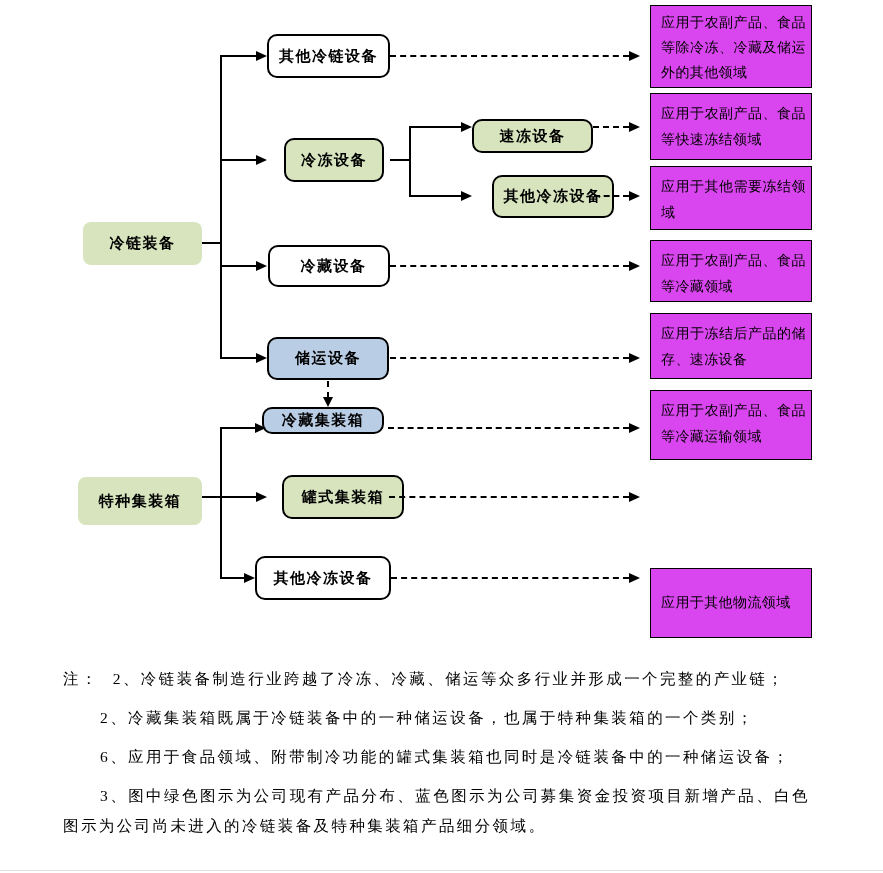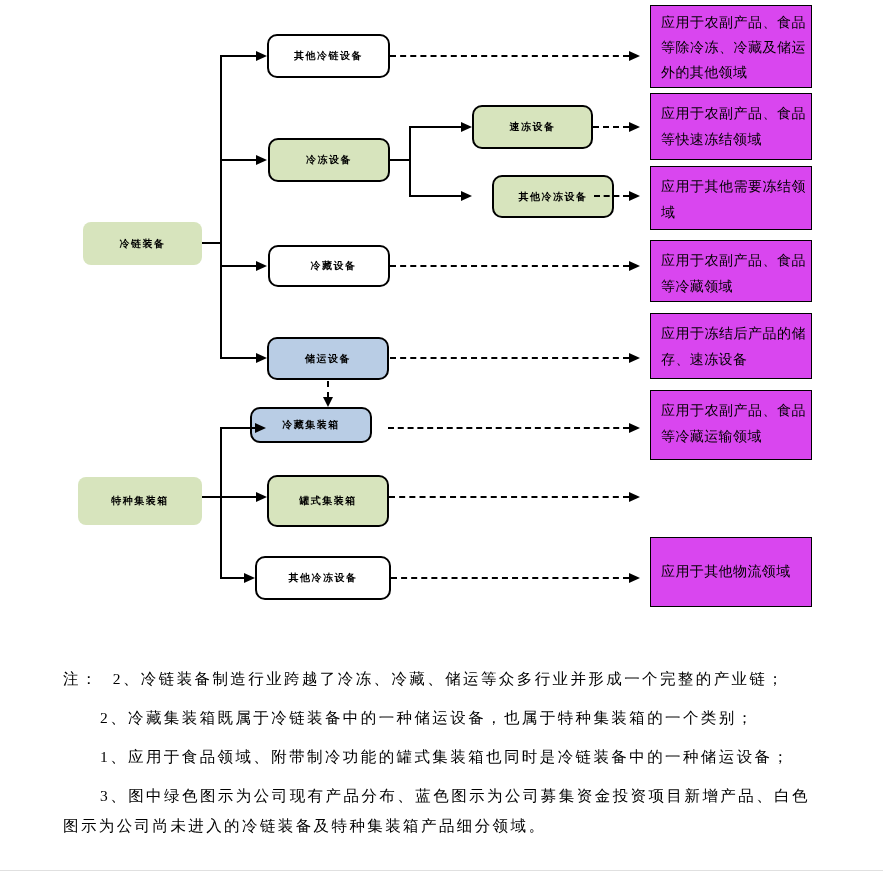--- a/index.html
+++ b/index.html
@@ -15,21 +15,21 @@
   
   .node {
     position: absolute;
     box-sizing: border-box;
     border: 2px solid #000000;
     border-radius: 10px;
     display: flex;
     align-items: center;
     justify-content: center;
     font-weight: bold;
-    font-size: 10px;
+    font-size: 15px;
     letter-spacing: 1.5px;
     white-space: nowrap;
     background: #ffffff;
     font-family: Liberation Mono, monospace;
   }
   .node.root { border: none; border-radius: 8px; }
   .fill-green { background: #d7e4bd; }
   .fill-blue  { background: #b9cde5; }
   .fill-white { background: #ffffff; }
   
@@ -88,37 +88,37 @@
 </style>
 </head>
 <body>
 
 <div id="canvas">
 
   <div class="node root fill-green" style="left:83px; top:222px; width:119px; height:43px;">冷链装备</div>
   <div class="node root fill-green" style="left:78px; top:477px; width:124px; height:48px;">特种集装箱</div>
 
   <div class="node fill-white" style="left:267px; top:34px; width:123px; height:44px;">其他冷链设备</div>
-  <div class="node fill-green" style="left:268px; top:138px; width:122px; height:44px;">冷冻设备</div>
+  <div class="node fill-green" style="left:284px; top:138px; width:100px; height:44px;">冷冻设备</div>
   <div class="node fill-white" style="left:268px; top:245px; width:122px; height:42px;padding-left:9px;">冷藏设备</div>
   <div class="node fill-blue" style="left:267px; top:337px; width:122px; height:43px;">储运设备</div>
-  <div class="node fill-blue" style="left:250px; top:407px; width:122px; height:36px;">冷藏集装箱</div>
-  <div class="node fill-green" style="left:267px; top:475px; width:122px; height:52px;">罐式集装箱</div>
+  <div class="node fill-blue" style="left:262px; top:407px; width:122px; height:27px;">冷藏集装箱</div>
+  <div class="node fill-green" style="left:282px; top:475px; width:122px; height:44px;">罐式集装箱</div>
   <div class="node fill-white" style="left:255px; top:556px; width:136px; height:44px;">其他冷冻设备</div>
 
-  <div class="node fill-green" style="left:472px; top:105px; width:121px; height:44px;">速冻设备</div>
+  <div class="node fill-green" style="left:472px; top:119px; width:121px; height:34px;">速冻设备</div>
   <div class="node fill-green" style="left:492px; top:175px; width:122px; height:43px;">其他冷冻设备</div>
 
   <div class="desc three" style="top:5px; height:83px;">应用于农副产品、食品等除冷冻、冷藏及储运外的其他领域</div>
   <div class="desc" style="top:93px; height:67px;">应用于农副产品、食品等快速冻结领域</div>
   <div class="desc" style="top:166px; height:64px;">应用于其他需要冻结领域</div>
   <div class="desc" style="top:240px; height:62px;">应用于农副产品、食品等冷藏领域</div>
   <div class="desc" style="top:313px; height:66px;">应用于冻结后产品的储存、速冻设备</div>
   <div class="desc" style="top:390px; height:70px;">应用于农副产品、食品等冷藏运输领域</div>
-  <div class="desc center" style="top:537px; height:70px;text-align:center;">应用于其他物流领域</div>
+  <div class="desc center" style="top:568px; height:70px;text-align:center;">应用于其他物流领域</div>
 
   <div class="hl" style="left:202px; top:242px; width:19px;"></div>
   <div class="vl" style="left:220px; top:55px; height:304px;"></div>
 
   <div class="hl" style="left:221px; top:55px; width:35px;"></div>
   <div class="arr-r" style="left:256px; top:51px;"></div>
 
   <div class="hl" style="left:221px; top:159px; width:35px;"></div>
   <div class="arr-r" style="left:256px; top:155px;"></div>
 
@@ -168,19 +168,19 @@
 
   <div class="dh" style="left:391px; top:577px; width:238px;"></div>
   <div class="arr-r" style="left:629px; top:573px;"></div>
 
   <div class="dv" style="left:327px; top:381px; height:17px;"></div>
   <div class="arr-d" style="left:323px; top:397px;"></div>
 
   <div class="notes">
     <p><span>注：</span><span class="gap"></span><span>2、冷链装备制造行业跨越了冷冻、冷藏、储运等众多行业并形成一个完整的产业链；</span></p>
     <p class="indent">2、冷藏集装箱既属于冷链装备中的一种储运设备，也属于特种集装箱的一个类别；</p>
-    <p class="indent">1、应用于食品领域、附带制冷功能的罐式集装箱也同时是冷链装备中的一种储运设备；</p>
+    <p class="indent">6、应用于食品领域、附带制冷功能的罐式集装箱也同时是冷链装备中的一种储运设备；</p>
     <p class="indent">3、图中绿色图示为公司现有产品分布、蓝色图示为公司募集资金投资项目新增产品、白色图示为公司尚未进入的冷链装备及特种集装箱产品细分领域。</p>
   </div>
 
   <div class="page-rule"></div>
 
 </div>
 
 </body></html>

